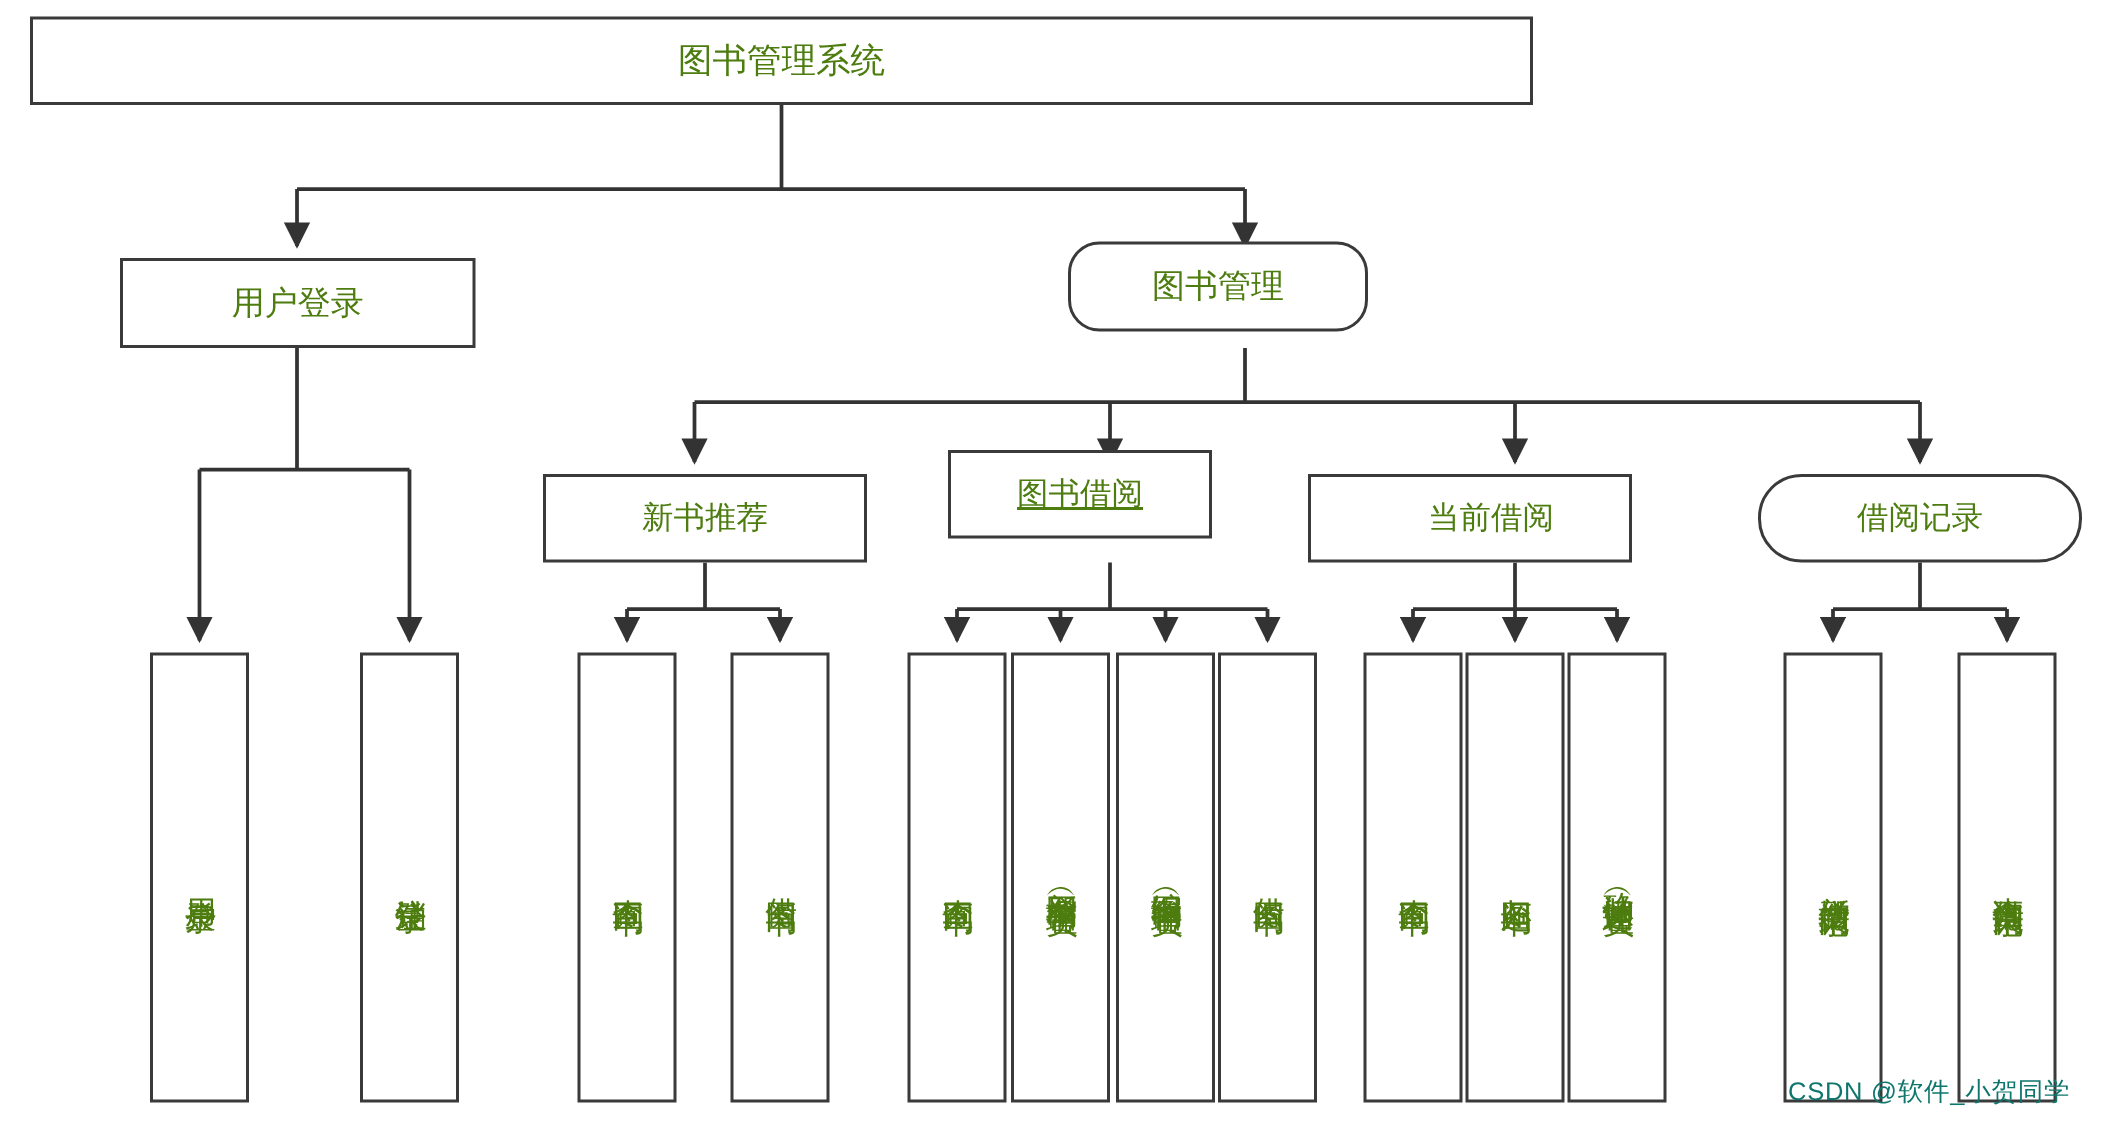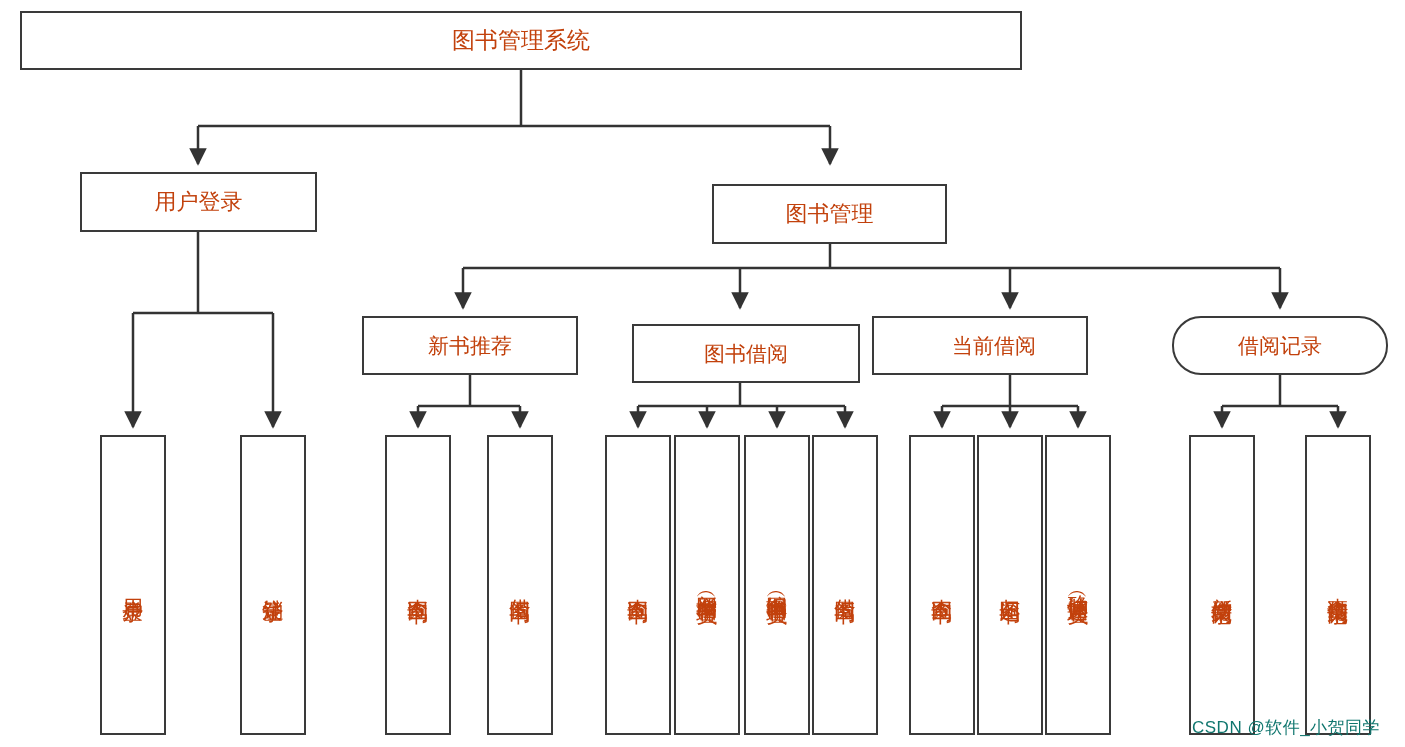--- a/index.html
+++ b/index.html
@@ -27,21 +27,21 @@
     pointer-events: none;
   }
   .node {
     position: absolute;
     box-sizing: border-box;
     background: #ffffff;
     border: 2px solid #3a3a3a;
     display: flex;
     align-items: center;
     justify-content: center;
-    color: #c2410c;
+    color: #4d7c0f;
     line-height: 1.12;
     text-align: center;
   }
   .node-root {
     font-size: 23px;
   }
   .node-l2 {
     font-size: 22px;
   }
   .node-l3 {
@@ -125,28 +125,28 @@
     </g>
   </svg>
 
   <div class="node node-root" style="left:20px; top:11px; width:1002px; height:59px;">
     <span>图书管理系统</span>
   </div>
 
   <div class="node node-l2" style="left:80px; top:172px; width:237px; height:60px;">
     <span>用户登录</span>
   </div>
-  <div class="node node-l2" style="left:712px; top:184px; width:235px; height:60px;">
+  <div class="node node-l2" style="left:712px; top:161px; width:200px; height:60px;border-radius:21px;">
     <span>图书管理</span>
   </div>
 
   <div class="node node-l3" style="left:362px; top:316px; width:216px; height:59px;">
     <span>新书推荐</span>
   </div>
-  <div class="node node-l3" style="left:632px; top:324px; width:228px; height:59px;">
+  <div class="node node-l3" style="left:632px; top:300px; width:176px; height:59px;text-decoration:underline;">
     <span>图书借阅</span>
   </div>
   <div class="node node-l3" style="left:872px; top:316px; width:216px; height:59px;padding-left:28px;">
     <span>当前借阅</span>
   </div>
   <div class="node node-l3" style="left:1172px; top:316px; width:216px; height:59px;border-radius:29px;">
     <span>借阅记录</span>
   </div>
 
   <div class="node node-leaf" style="left:100px; top:435px; width:66px; height:300px;">

